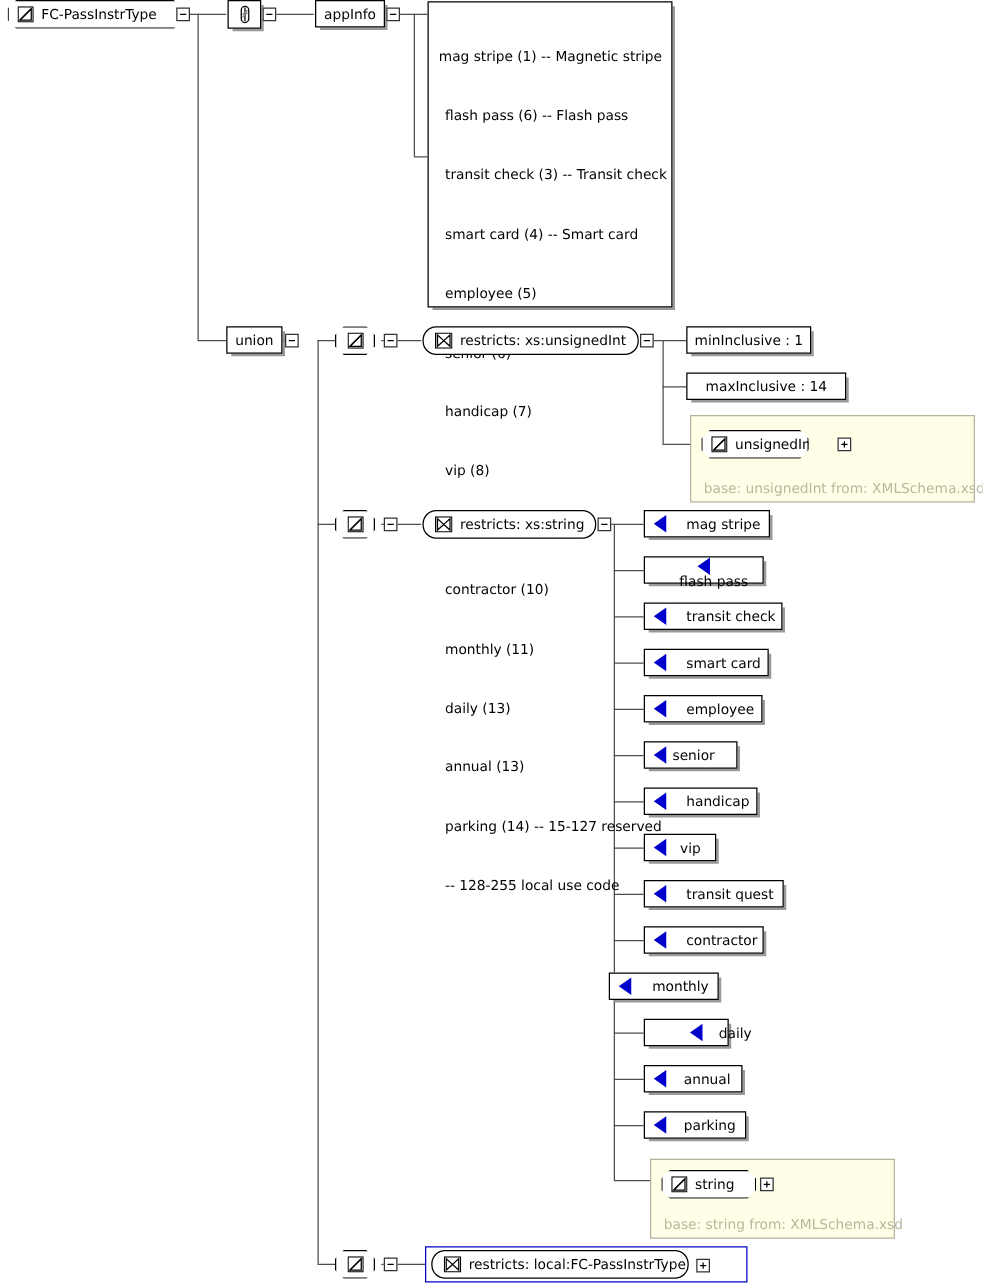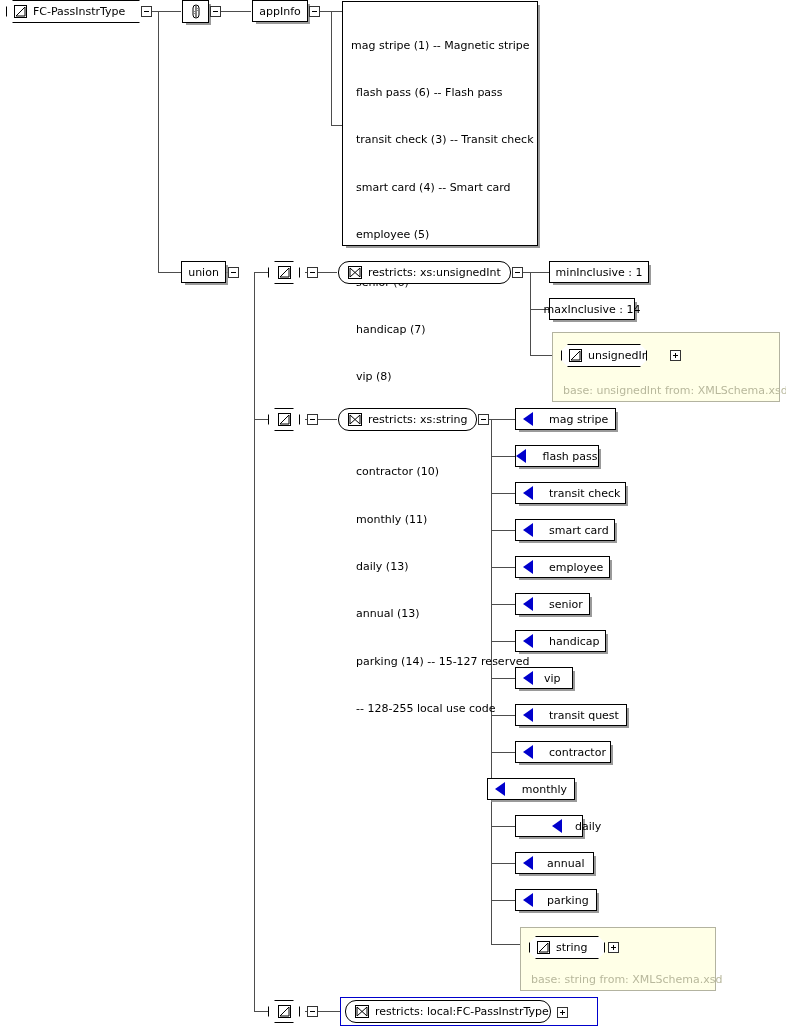--- a/index.html
+++ b/index.html
@@ -326,21 +326,21 @@
         </svg>
       </span>
       <span class="label">restricts: xs:unsignedInt</span>
     </div>
   </div>
   <div class="toggle" style="left:512px; top:267px;"></div>
 
   <div class="node rect-node" style="left:549px; top:261px; width:100px;">
     <span class="label">minInclusive : 1</span>
   </div>
-  <div class="node rect-node" style="left:549px; top:298px; width:86px;">
+  <div class="node rect-node" style="left:549px; top:298px; width:128px;">
     <span class="label">maxInclusive : 14</span>
   </div>
 
   <div class="base-panel" style="left:552px; top:332px; width:228px; height:70px;">
     <div class="node oct-node" style="left:8px; top:11px; width:86px;">
       <div class="oct-shadow"></div>
       <div class="oct-inner">
         <span class="icon">
           <svg width="13" height="13" viewBox="0 0 13 13">
             <rect x="0.5" y="0.5" width="12" height="12" fill="#ffffff" stroke="#000000"></rect>
@@ -381,39 +381,39 @@
       </span>
       <span class="label">restricts: xs:string</span>
     </div>
   </div>
   <div class="toggle" style="left:478px; top:414px;"></div>
 
   <div class="node rect-node" style="left:515px; top:408px; width:101px; justify-content:flex-start;">
     <span class="tri"></span>
     <span class="label" style="margin-left:16px;">mag stripe</span>
   </div>
-  <div class="node rect-node" style="left:515px; top:445px; width:84px; justify-content:center;">
+  <div class="node rect-node" style="left:515px; top:445px; width:96px; justify-content:space-between;flex-direction:column;">
     <span class="tri"></span>
     <span class="label" style="margin-left:16px;">flash pass</span>
   </div>
   <div class="node rect-node" style="left:515px; top:482px; width:111px; justify-content:flex-start;">
     <span class="tri"></span>
     <span class="label" style="margin-left:16px;">transit check</span>
   </div>
   <div class="node rect-node" style="left:515px; top:519px; width:100px; justify-content:flex-start;">
     <span class="tri"></span>
     <span class="label" style="margin-left:16px;">smart card</span>
   </div>
   <div class="node rect-node" style="left:515px; top:556px; width:95px; justify-content:flex-start;">
     <span class="tri"></span>
     <span class="label" style="margin-left:16px;">employee</span>
   </div>
   <div class="node rect-node" style="left:515px; top:593px; width:75px; justify-content:flex-start;">
     <span class="tri"></span>
-    <span class="label" style="margin-left:16px;">senior</span>
+    <span class="label" style="margin-left:5px;">senior</span>
   </div>
   <div class="node rect-node" style="left:515px; top:630px; width:91px; justify-content:flex-start;">
     <span class="tri"></span>
     <span class="label" style="margin-left:16px;">handicap</span>
   </div>
   <div class="node rect-node" style="left:515px; top:667px; width:58px; justify-content:flex-start;">
     <span class="tri"></span>
     <span class="label" style="margin-left:11px;">vip</span>
   </div>
   <div class="node rect-node" style="left:515px; top:704px; width:112px; justify-content:flex-start;">

